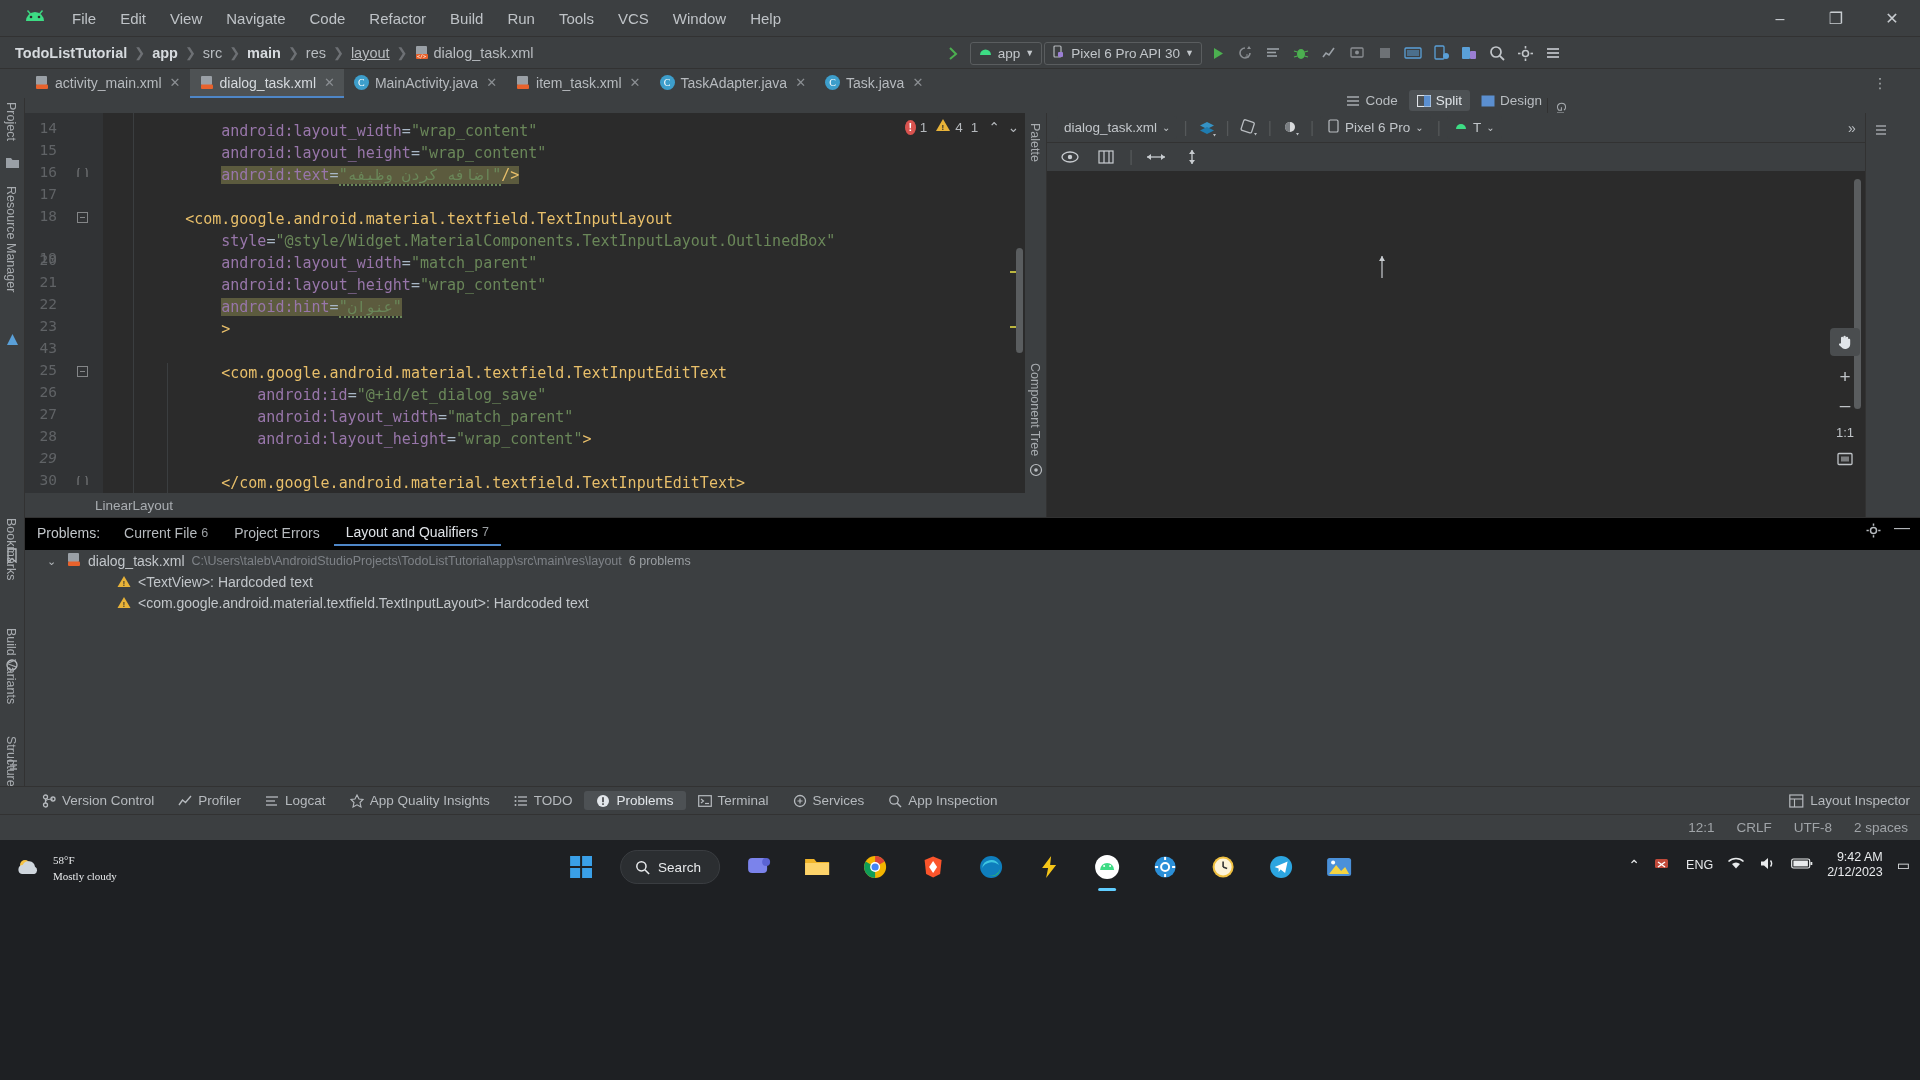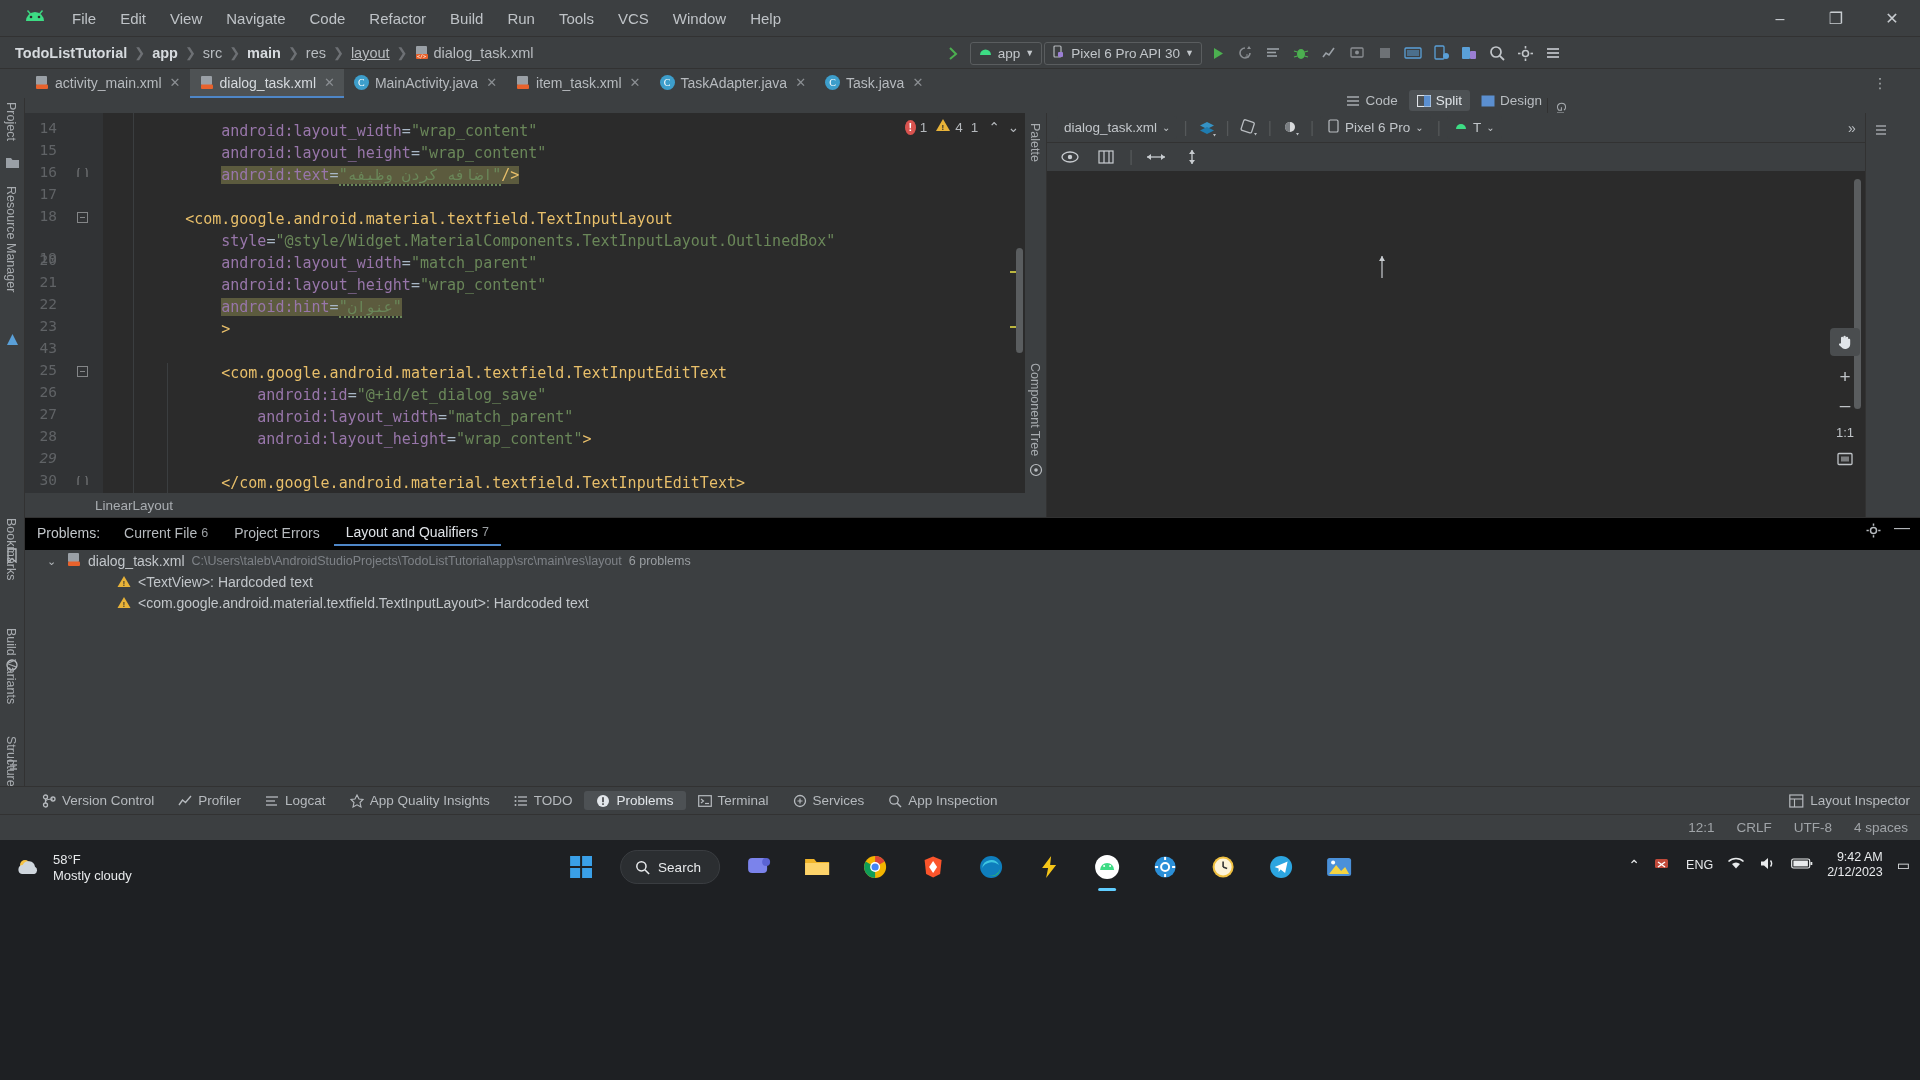--- a/index.html
+++ b/index.html
@@ -227,21 +227,21 @@
     font-size:13.5px; color:#a0a4a8; border-top:1px solid #323232;
   }
   .sb-right { position:absolute; right:12px; display:flex; align-items:center; gap:22px; }
 
   
   .taskbar {
     position:absolute; top:840px; left:0; width:1920px; height:240px;
     background:#1e2023;
   }
   .tb-weather { position:absolute; left:14px; top:12px; display:flex; align-items:center; gap:9px; }
-  .tb-weather .txt { font-size:13px; color:#e8eaec; line-height:16px; }
+  .tb-weather .txt { font-size:11px; color:#e8eaec; line-height:16px;font-family:Liberation Serif, serif; }
   .tb-center { position:absolute; left:50%; transform:translateX(-50%); top:8px;
                display:flex; align-items:center; gap:20px; }
   .tb-ic { width:38px; height:38px; display:flex; align-items:center; justify-content:center;
            border-radius:5px; position:relative;}
   .tb-ic.active::after {
     content:''; position:absolute; bottom:-5px; left:50%; transform:translateX(-50%);
     width:18px; height:3px; border-radius:2px; background:#60cdff;
   }
   .searchpill {
     height:34px; border-radius:18px; background:#2b2e31; border:1px solid #3a3d41;
@@ -921,21 +921,21 @@
         </svg>
       <span>Layout Inspector</span>
     </div>
   </div>
 
   <div class="statusbar">
     <div class="sb-right">
       <span>12:1</span>
       <span>CRLF</span>
       <span>UTF-8</span>
-      <span>4 spaces</span>
+      <span>2 spaces</span>
     </div>
   </div>
 
   <div class="taskbar">
     <div class="tb-weather">
       <svg width="30" height="26" viewBox="0 0 30 26">
         <circle cx="11" cy="10" r="5" fill="#f6c344"></circle>
         <path d="M8 19 a4.5 4.5 0 0 1 0.6 -8.9 a6.5 6.5 0 0 1 12.4 1.6 a4 4 0 0 1 -0.6 7.3 z" fill="#cfd6dd"></path>
       </svg>
       <div class="txt">

